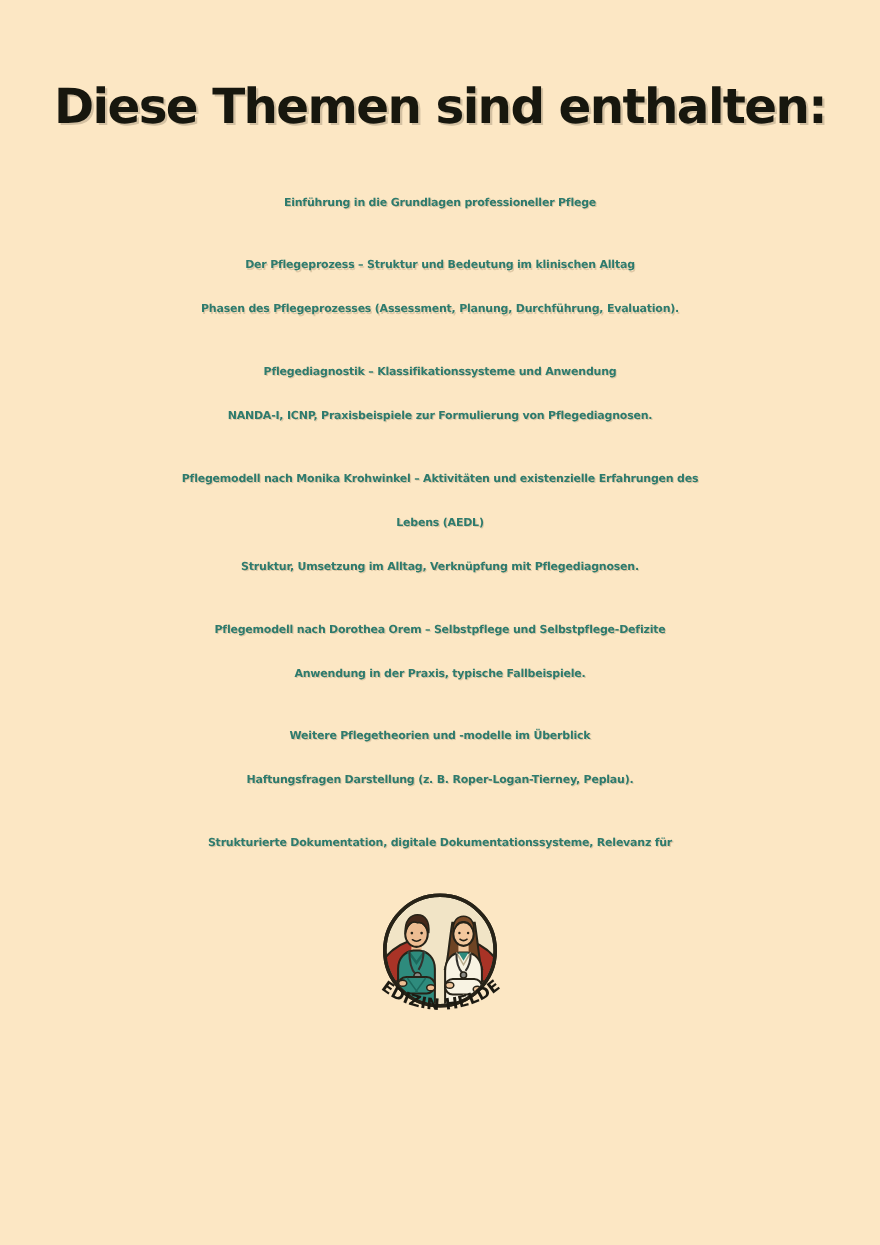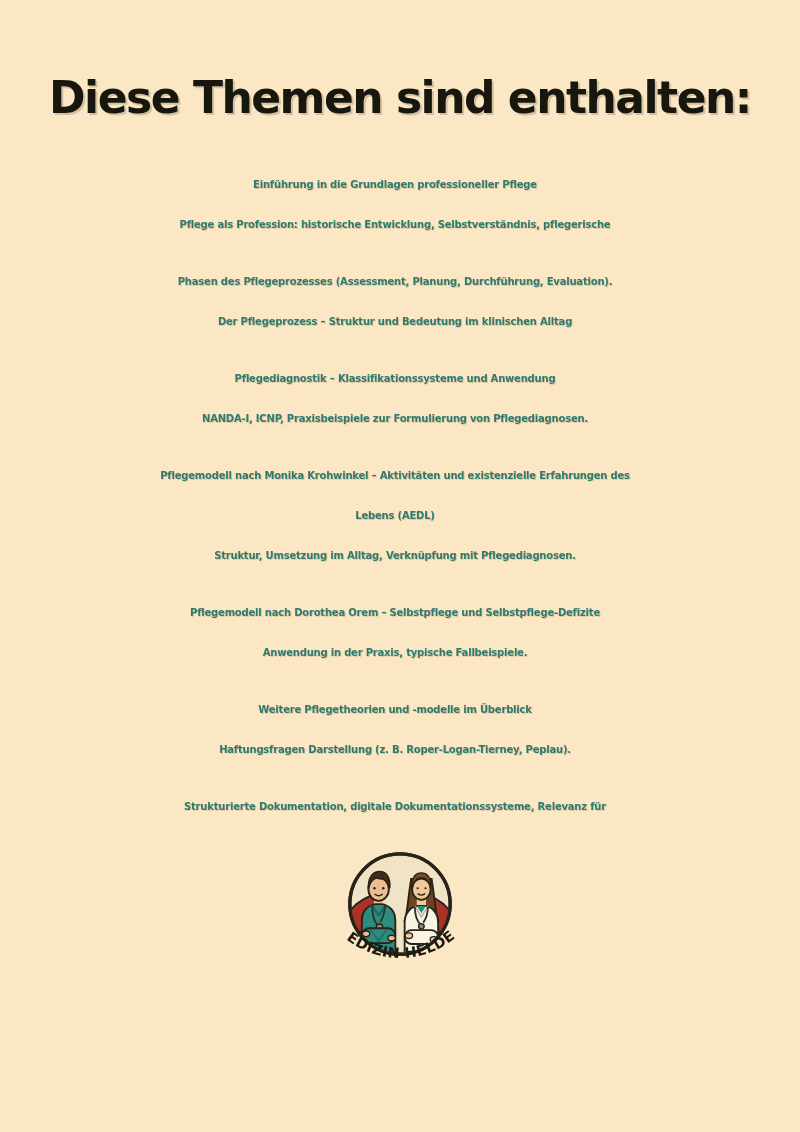--- a/index.html
+++ b/index.html
@@ -11,20 +11,21 @@
     width: 800px;
     height: 1132px;
     background: #fce7c4;
     overflow: hidden;
   }
   .poster {
     width: 800px;
     height: 1008px;
     display: flex;
     flex-direction: column;
+    align-items: center;
   }
   .page-title {
     margin-top: 72px;
     font-size: 44px;
     font-weight: bold;
     letter-spacing: -1.5px;
     color: #17170e;
     text-align: center;
     text-shadow: 2px 2px 0 rgba(90,80,60,0.25);
     white-space: nowrap;
@@ -55,26 +56,25 @@
 <body>
 
 <div class="poster">
 
   <h1 class="page-title">Diese Themen sind enthalten:</h1>
 
   <div class="topics">
 
     <section class="topic">
       <div class="line">Einführung in die Grundlagen professioneller Pflege</div>
-      <div class="line">Pflege als Profession: historische Entwicklung, Selbstverständnis, pflegerische</div>
     </section>
 
     <section class="topic">
+      <div class="line">Der Pflegeprozess – Struktur und Bedeutung im klinischen Alltag</div>
       <div class="line">Phasen des Pflegeprozesses (Assessment, Planung, Durchführung, Evaluation).</div>
-      <div class="line">Der Pflegeprozess – Struktur und Bedeutung im klinischen Alltag</div>
     </section>
 
     <section class="topic">
       <div class="line">Pflegediagnostik – Klassifikationssysteme und Anwendung</div>
       <div class="line">NANDA-I, ICNP, Praxisbeispiele zur Formulierung von Pflegediagnosen.</div>
     </section>
 
     <section class="topic">
       <div class="line">Pflegemodell nach Monika Krohwinkel – Aktivitäten und existenzielle Erfahrungen des</div>
       <div class="line">Lebens (AEDL)</div>

